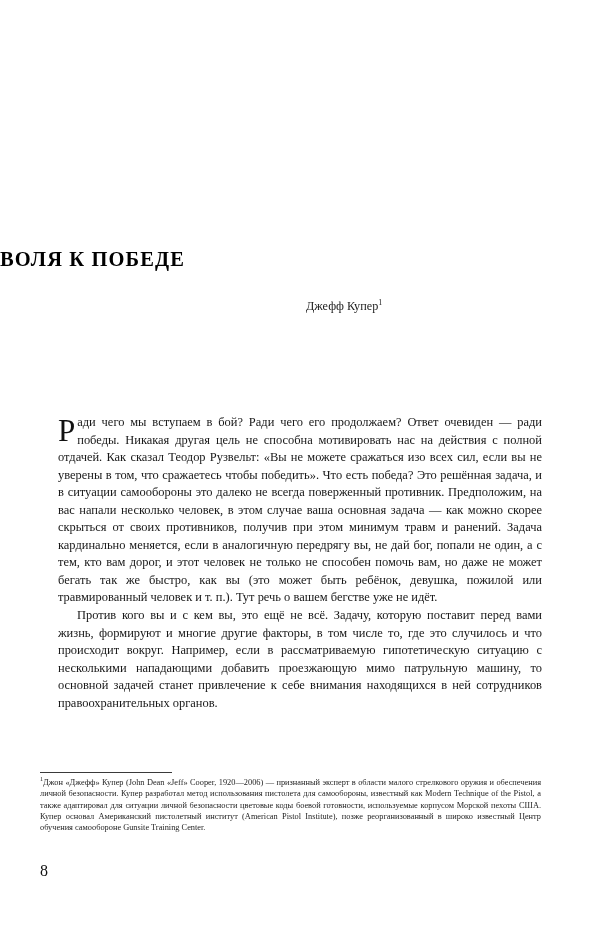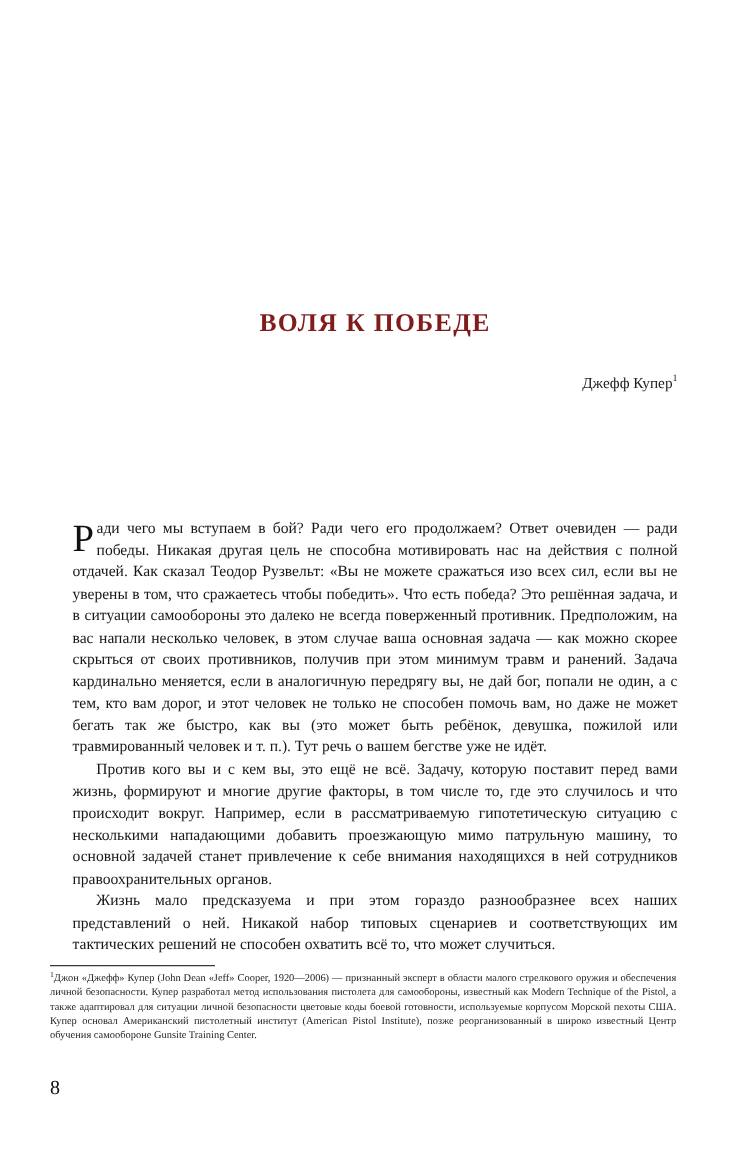--- a/index.html
+++ b/index.html
@@ -21,25 +21,25 @@
     height: 926px;
     box-sizing: border-box;
   }
 
   
   .chapter-title {
     position: absolute;
     left: 0;
     right: 0;
     top: 234px;
-    text-align: center;
+    text-align: left;
     font-size: 20.5px;
     letter-spacing: 1.1px;
     font-weight: 700;
-    color: #7f1d1d;
+    color: #000000;
     font-family: "Liberation Serif", "DejaVu Serif", serif;
   }
 
   
   .epigraph {
     position: absolute;
     left: 306px;
     top: 292px;
     width: 236px;
     font-style: italic;
@@ -49,21 +49,20 @@
     color: #1d1d1d;
   }
   .epigraph-text {
     display: block;
     text-align: justify;
     text-align-last: justify;
   }
   .epigraph-source {
     display: block;
     margin-top: 6px;
-    text-align: right;
     font-style: normal;
     font-size: 12.2px;
   }
   .epigraph-source .fn-ref {
     font-size: 8px;
     vertical-align: super;
     line-height: 0;
   }
 
   
@@ -142,23 +141,20 @@
     </span>
   </div>
 
   <div class="body-text">
     <p class="first">
       <span class="dropcap">Р</span><span>ади чего мы вступаем в бой? Ради чего его продолжаем? Ответ очевиден — ради победы. Никакая другая цель не способна мотивировать нас на действия с полной отдачей. Как сказал Теодор Рузвельт: «Вы не можете сражаться изо всех сил, если вы не уверены в том, что сражаетесь чтобы победить». Что есть победа? Это решённая задача, и в ситуации самообороны это далеко не всегда поверженный противник. Предположим, на вас напали несколько человек, в этом случае ваша основная задача — как можно скорее скрыться от своих противников, получив при этом минимум травм и ранений. Задача кардинально меняется, если в аналогичную передрягу вы, не дай бог, попали не один, а с тем, кто вам дорог, и этот человек не только не способен помочь вам, но даже не может бегать так же быстро, как вы (это может быть ребёнок, девушка, пожилой или травмированный человек и т. п.). Тут речь о вашем бегстве уже не идёт.</span>
     </p>
     <p>
       <span>Против кого вы и с кем вы, это ещё не всё. Задачу, которую поставит перед вами жизнь, формируют и многие другие факторы, в том числе то, где это случилось и что происходит вокруг. Например, если в рассматриваемую гипотетическую ситуацию с несколькими нападающими добавить проезжающую мимо патрульную машину, то основной задачей станет привлечение к себе внимания находящихся в ней сотрудников правоохранительных органов.</span>
     </p>
-    <p>
-      <span>Жизнь мало предсказуема и при этом гораздо разнообразнее всех наших представлений о ней. Никакой набор типовых сценариев и соответствующих им тактических решений не способен охватить всё то, что может случиться.</span>
-    </p>
   </div>
 
   <div class="footnote-rule"></div>
 
   <div class="footnote">
     <span class="fn-marker">1</span><span>Джон «Джефф» Купер (John Dean «Jeff» Cooper, 1920—2006) — признанный эксперт в области малого стрелкового оружия и обеспечения личной безопасности. Купер разработал метод использования пистолета для самообороны, известный как Modern Technique of the Pistol, а также адаптировал для ситуации личной безопасности цветовые коды боевой готовности, используемые корпусом Морской пехоты США. Купер основал Американский пистолетный институт (American Pistol Institute), позже реорганизованный в широко известный Центр обучения самообороне Gunsite Training Center.</span>
   </div>
 
   <div class="folio">8</div>
 

